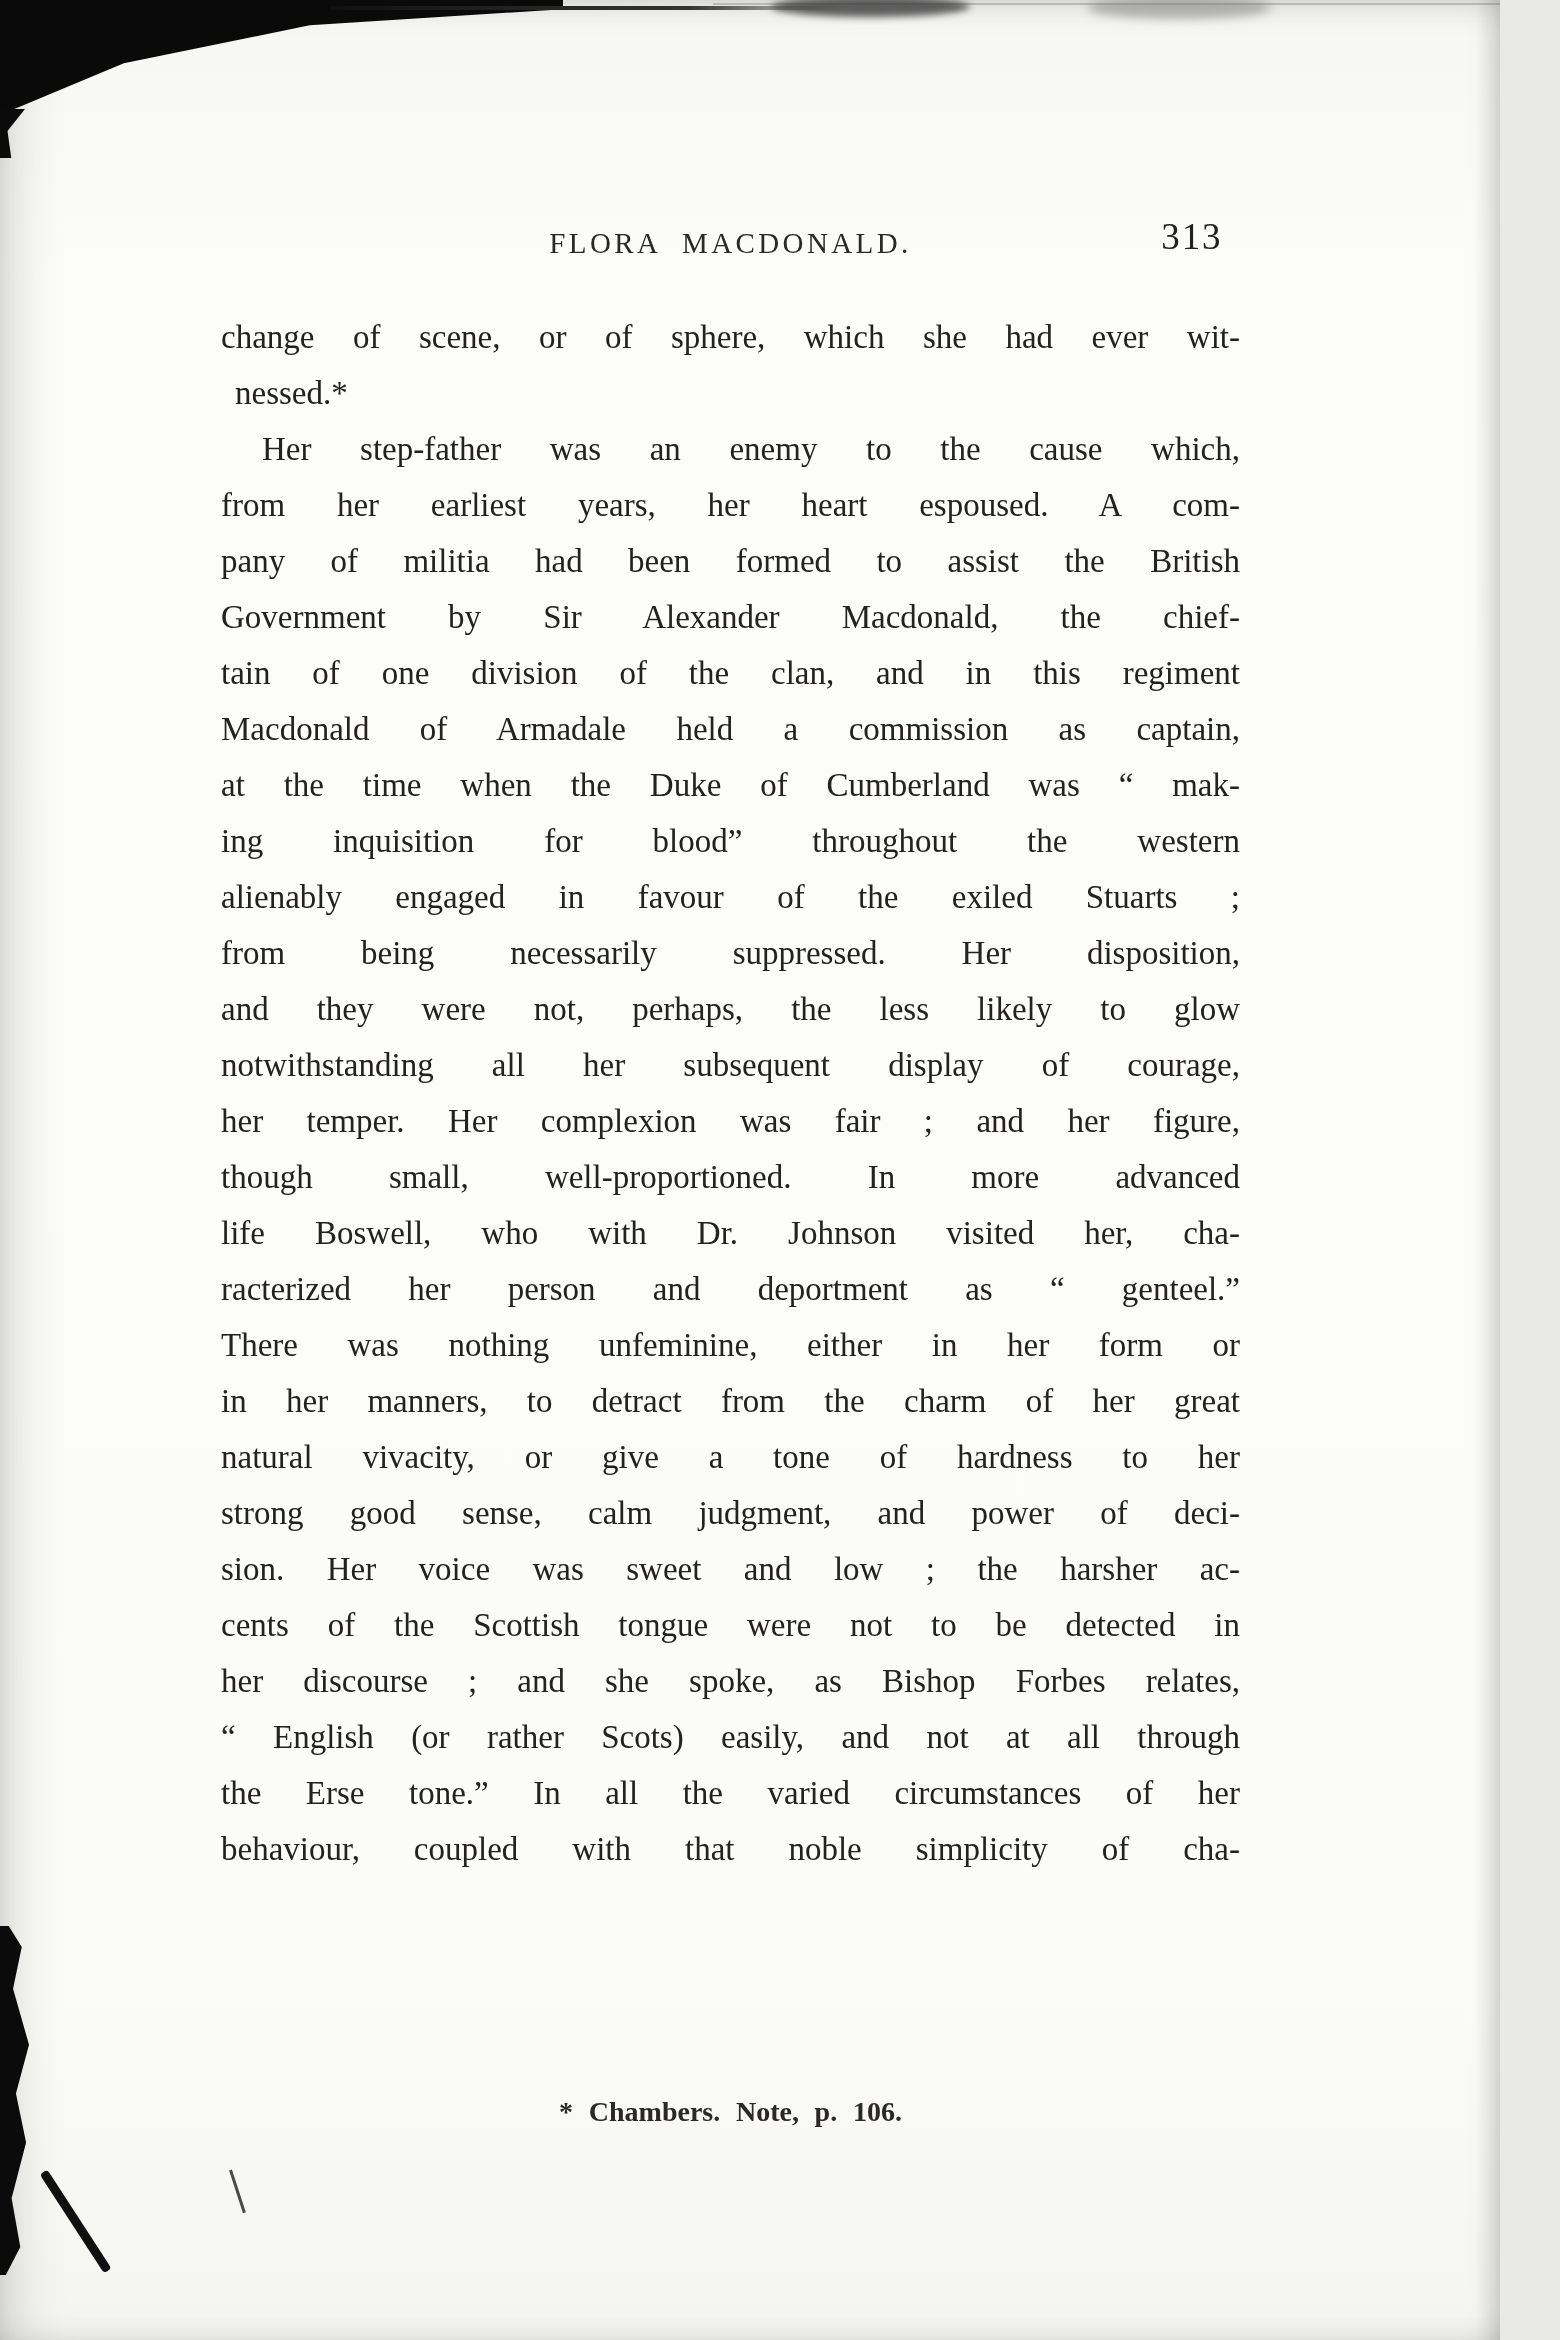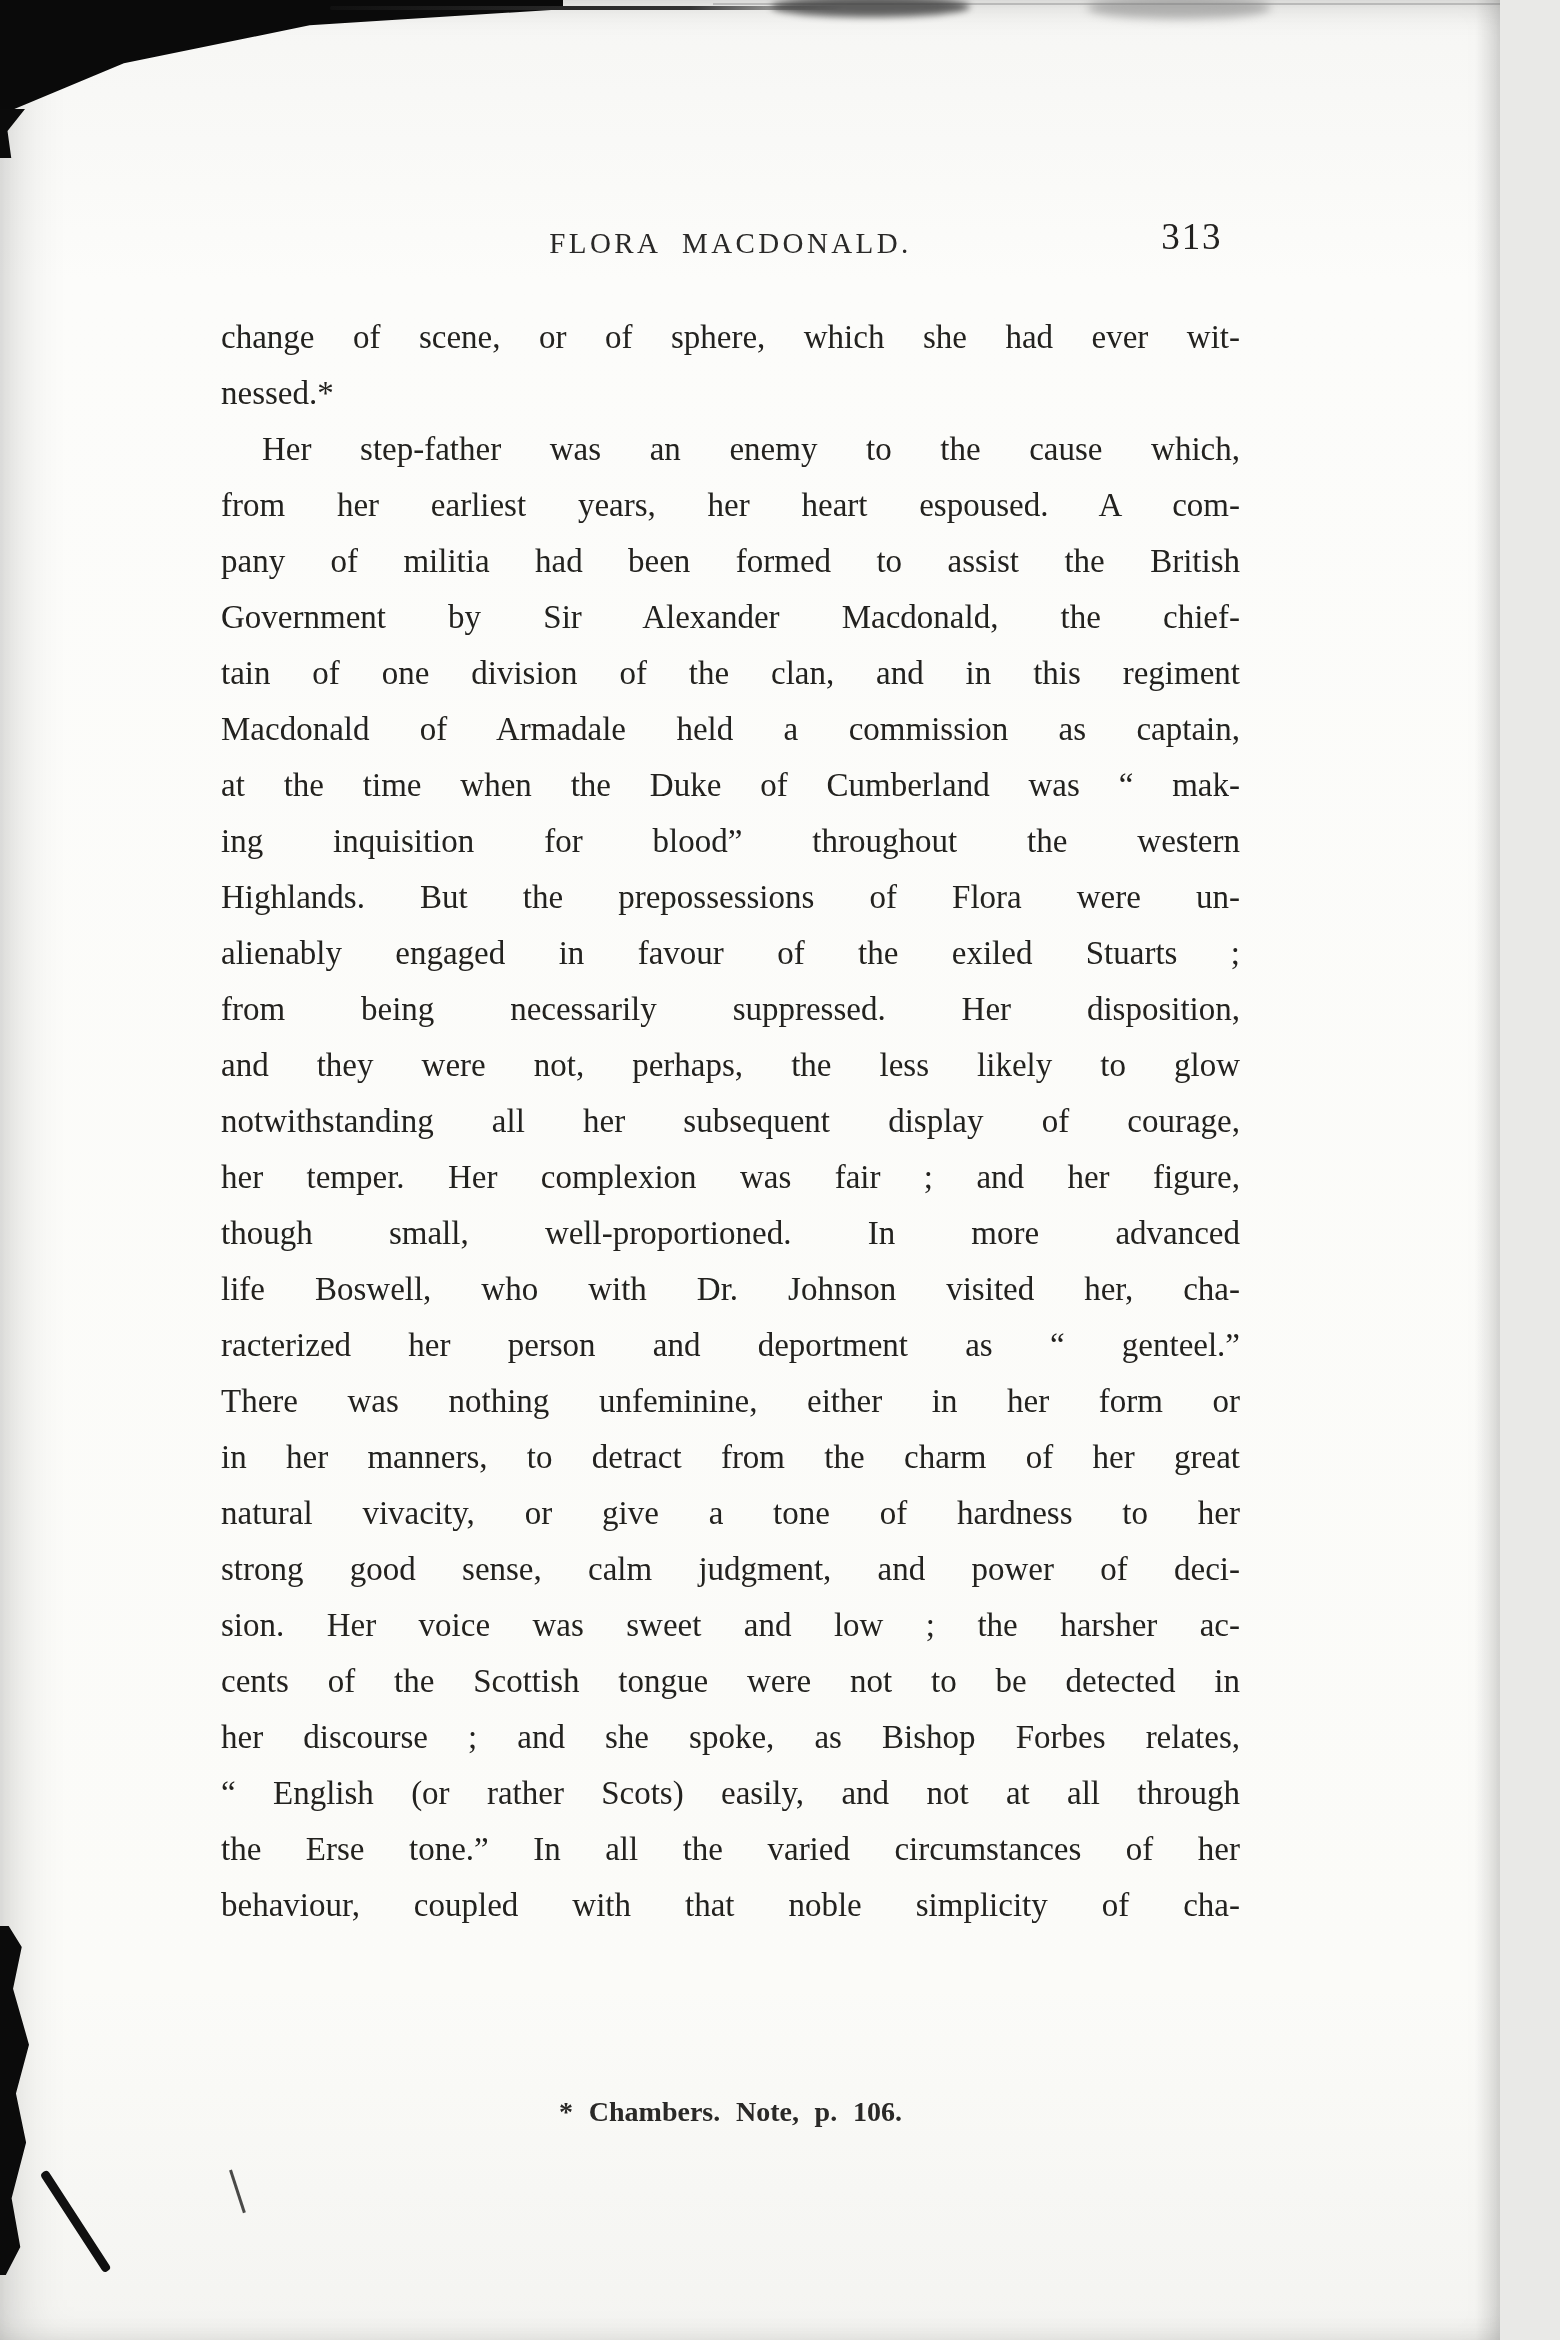--- a/index.html
+++ b/index.html
@@ -36,21 +36,21 @@
 
   
   .textblock {
     position: absolute; left: 221px; top: 309px; width: 1019px;
     font-size: 33px; color: #23221f;
   }
   .line {
     height: 56px; line-height: 56px;
     text-align: justify; text-align-last: justify;
   }
-  .line.no-just { text-align: center; text-align-last: left; }
+  .line.no-just { text-align: center; text-align-last: left; margin-left: 14px; }
   .line.indent { text-indent: 41px; }
 
   
   .footnote {
     position: absolute; left: 221px; top: 2096px; width: 1019px;
     text-align: center; font-size: 28px; word-spacing: 8.7px; color: #2a2927; font-weight: bold;
   }
 
   
   .art { position: absolute; pointer-events: none; }
@@ -132,21 +132,20 @@
       <div class="line">change of scene, or of sphere, which she had ever wit-</div>
       <div class="line no-just">nessed.*</div>
       <div class="line indent">Her step-father was an enemy to the cause which,</div>
       <div class="line">from her earliest years, her heart espoused.  A com-</div>
       <div class="line">pany of militia had been formed to assist the British</div>
       <div class="line">Government by Sir Alexander Macdonald, the chief-</div>
       <div class="line">tain of one division of the clan, and in this regiment</div>
       <div class="line">Macdonald of Armadale held a commission as captain,</div>
       <div class="line">at the time when the Duke of Cumberland was “ mak-</div>
       <div class="line">ing inquisition for blood” throughout the western</div>
-      <div class="line">Highlands.  But the prepossessions of Flora were un-</div>
       <div class="line">alienably engaged in favour of the exiled Stuarts ;</div>
       <div class="line">from being necessarily suppressed.  Her disposition,</div>
       <div class="line">and they were not, perhaps, the less likely to glow</div>
       <div class="line">notwithstanding all her subsequent display of courage,</div>
       <div class="line">her temper.  Her complexion was fair ; and her figure,</div>
       <div class="line">though small, well-proportioned.  In more advanced</div>
       <div class="line">life Boswell, who with Dr. Johnson visited her, cha-</div>
       <div class="line">racterized her person and deportment as “ genteel.”</div>
       <div class="line">There was nothing unfeminine, either in her form or</div>
       <div class="line">in her manners, to detract from the charm of her great</div>

